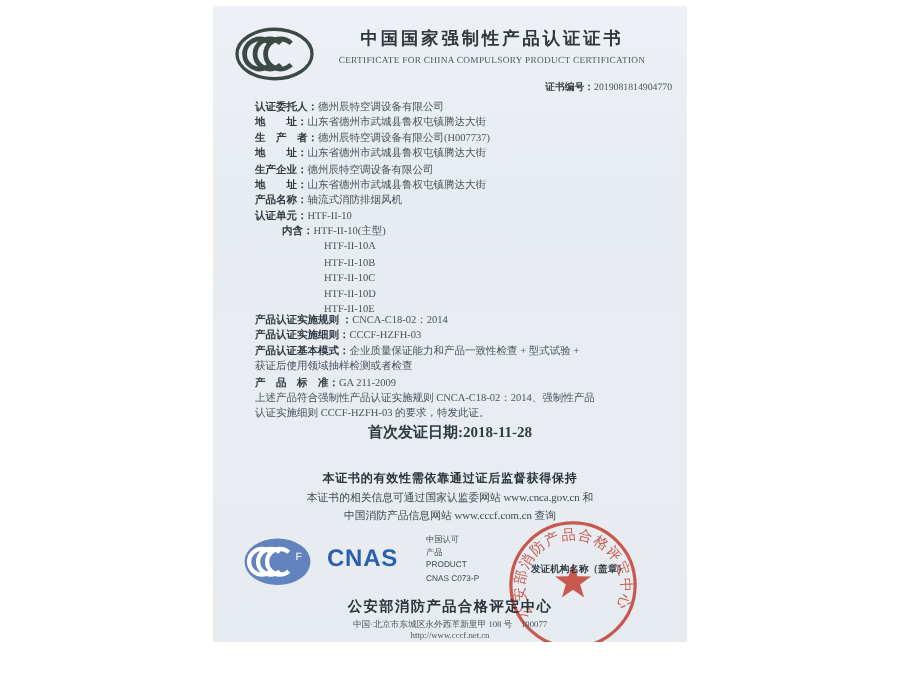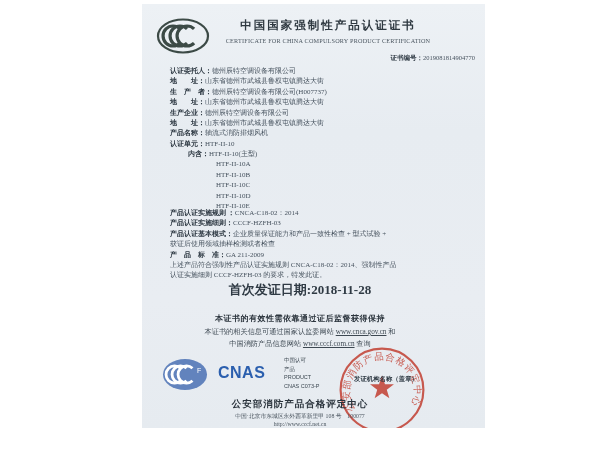--- a/index.html
+++ b/index.html
@@ -3,41 +3,41 @@
 <meta charset="utf-8">
 <style>
   html,body{margin:0;padding:0;}
   body{
     width:600px;height:450px;position:relative;background:#ffffff;overflow:hidden;
     font-family:"Liberation Serif","DejaVu Serif",serif;
   }
   .scan{
     position:absolute;left:142px;top:4px;width:316px;height:424px;
     background:linear-gradient(180deg,#edf1f5 0%,#e7ecf1 30%,#e9edf2 70%,#e6ebf0 100%);
-    overflow:hidden;color:#3d4852;padding-left:27px;
+    overflow:hidden;color:#3d4852;
   }
   .ccc-top{position:absolute;left:14px;top:13px;width:54px;height:38px;}
   .hdr{position:absolute;left:70px;top:14px;width:232px;text-align:center;}
   .title-cn{font-size:11.5px;font-weight:bold;letter-spacing:2px;color:#2e3840;white-space:nowrap;}
   .title-en{font-size:6.2px;color:#4a555f;margin-top:4px;letter-spacing:0.2px;white-space:nowrap;}
   .certno{position:absolute;right:10px;top:50px;font-size:6.5px;color:#42505c;white-space:nowrap;}
   .fields{position:absolute;left:28px;top:62px;}
   .row{height:10.4px;line-height:10.4px;font-size:7px;white-space:nowrap;}
   .lbl{font-weight:bold;color:#2f3a44;}
   .val{color:#46525e;}
   .models{position:absolute;left:46px;top:145px;}
   .models .indent{padding-left:28px;}
   .rules{position:absolute;left:28px;top:204px;}
   .center-line{position:absolute;left:0;width:316px;text-align:center;white-space:nowrap;}
-  .first-issue{top:277px;font-size:13px;font-weight:bold;color:#2f3a44;}
+  .first-issue{top:277px;font-size:10px;font-weight:bold;color:#2f3a44;}
   .issue-line{position:absolute;left:18px;top:288px;font-size:7px;white-space:nowrap;}
   .notice1{top:309px;font-size:8px;font-weight:bold;color:#2b343d;letter-spacing:0.5px;}
   .notice2{top:323px;font-size:7.2px;color:#3d4852;}
   .notice3{top:335px;font-size:7.2px;color:#3d4852;text-align:center;}
-  .url{text-decoration:underline;}
+  .url{}
   .ccc-fire{position:absolute;left:20px;top:352px;width:46px;height:37px;}
   .cnas-word{position:absolute;left:76px;top:360px;font-family:"Liberation Sans","DejaVu Sans",sans-serif;
     font-weight:bold;font-size:16px;color:#2b5fae;letter-spacing:0.5px;}
   .cnas-cap{position:absolute;left:142px;top:352px;font-size:5.5px;line-height:8.5px;color:#3d4852;
     font-family:"Liberation Sans","DejaVu Sans",sans-serif;white-space:nowrap;}
   .seal{position:absolute;left:192px;top:341px;width:96px;height:90px;opacity:0.82;}
   .seal-label{position:absolute;left:212px;top:371px;font-size:6.4px;font-weight:bold;color:#2f3a44;white-space:nowrap;z-index:3;}
   .issuer-name{top:394px;font-size:9.5px;font-weight:bold;color:#2b343d;letter-spacing:1px;}
   .issuer-addr{top:408px;font-size:5.8px;color:#4a555f;}
   .issuer-web{top:417px;font-size:5.8px;color:#4a555f;}

